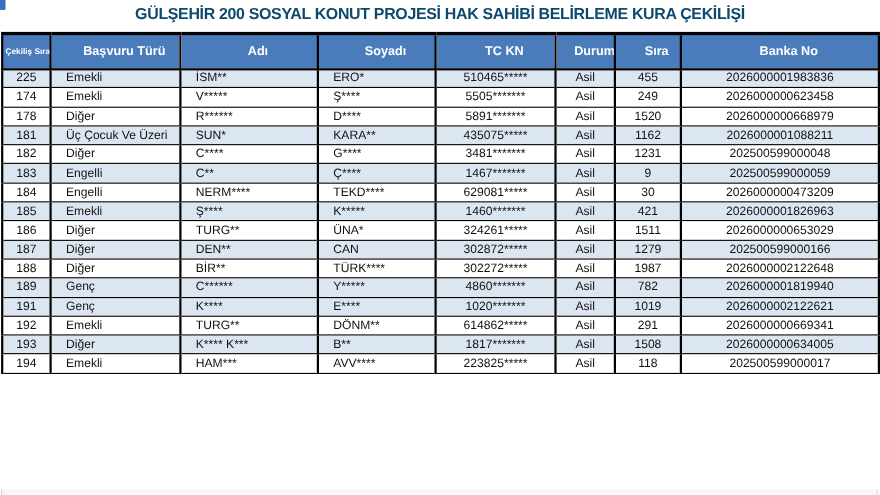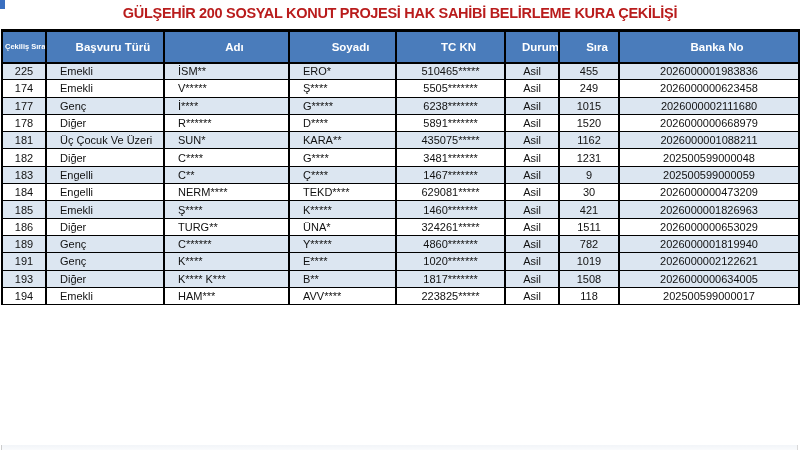--- a/index.html
+++ b/index.html
@@ -9,21 +9,21 @@
     --border-color:#000000;
     --header-text:#FFFFFF;
     --body-text:#111111;
     --corner-accent:#3A6FC0;
   }
   *{margin:0;padding:0;box-sizing:border-box;}
   html,body{width:800px;height:450px;overflow:hidden;background:#ffffff;
     font-family:"Liberation Sans","DejaVu Sans",sans-serif;color:var(--body-text);}
   .corner-accent{position:absolute;left:0;top:0;width:5px;height:9px;background:var(--corner-accent);}
   .page-title{position:absolute;left:0;top:5px;width:800px;text-align:center;
-    font-size:14.5px;font-weight:bold;letter-spacing:-0.3px;color:#b91c1c;white-space:nowrap;}
+    font-size:14.5px;font-weight:bold;letter-spacing:-0.3px;color:#0c4a6e;white-space:nowrap;}
   .table-wrap{position:absolute;left:1px;top:29px;width:798px;}
   table{border-collapse:collapse;table-layout:fixed;width:797px;}
   th,td{border:1px solid var(--border-color);border-left-width:2px;border-right-width:2px;
     overflow:hidden;white-space:nowrap;}
   thead th{background:var(--header-bg);color:var(--header-text);font-weight:bold;
     font-size:11.5px;height:32px;text-align:center;vertical-align:middle;
     border-top:3px solid var(--border-color);border-bottom:2px solid var(--border-color);padding-left:16px;}
   thead th.h-no{font-size:7.5px;line-height:1.2;padding:0 2px;}
   tbody td{height:17.3px;font-size:11px;vertical-align:middle;background:var(--row-bg);}
   tbody tr.shaded td{background:var(--stripe-bg);}
@@ -78,30 +78,20 @@
         <tr>
     <td class="c-no">174</td>
     <td class="c-tur">Emekli</td>
     <td class="c-adi">V*****</td>
     <td class="c-soyadi">Ş****</td>
     <td class="c-tckn">5505*******</td>
     <td class="c-durum">Asil</td>
     <td class="c-sira">249</td>
     <td class="c-banka">2026000000623458</td>
   </tr>
-        <tr class="shaded">
-    <td class="c-no">177</td>
-    <td class="c-tur">Genç</td>
-    <td class="c-adi">İ****</td>
-    <td class="c-soyadi">G*****</td>
-    <td class="c-tckn">6238*******</td>
-    <td class="c-durum">Asil</td>
-    <td class="c-sira">1015</td>
-    <td class="c-banka">2026000002111680</td>
-  </tr>
         <tr>
     <td class="c-no">178</td>
     <td class="c-tur">Diğer</td>
     <td class="c-adi">R******</td>
     <td class="c-soyadi">D****</td>
     <td class="c-tckn">5891*******</td>
     <td class="c-durum">Asil</td>
     <td class="c-sira">1520</td>
     <td class="c-banka">2026000000668979</td>
   </tr>
@@ -159,39 +149,69 @@
     <td class="c-no">186</td>
     <td class="c-tur">Diğer</td>
     <td class="c-adi">TURG**</td>
     <td class="c-soyadi">ÜNA*</td>
     <td class="c-tckn">324261*****</td>
     <td class="c-durum">Asil</td>
     <td class="c-sira">1511</td>
     <td class="c-banka">2026000000653029</td>
   </tr>
         <tr class="shaded">
+    <td class="c-no">187</td>
+    <td class="c-tur">Diğer</td>
+    <td class="c-adi">DEN**</td>
+    <td class="c-soyadi">CAN</td>
+    <td class="c-tckn">302872*****</td>
+    <td class="c-durum">Asil</td>
+    <td class="c-sira">1279</td>
+    <td class="c-banka">202500599000166</td>
+  </tr>
+        <tr>
+    <td class="c-no">188</td>
+    <td class="c-tur">Diğer</td>
+    <td class="c-adi">BİR**</td>
+    <td class="c-soyadi">TÜRK****</td>
+    <td class="c-tckn">302272*****</td>
+    <td class="c-durum">Asil</td>
+    <td class="c-sira">1987</td>
+    <td class="c-banka">2026000002122648</td>
+  </tr>
+        <tr class="shaded">
     <td class="c-no">189</td>
     <td class="c-tur">Genç</td>
     <td class="c-adi">C******</td>
     <td class="c-soyadi">Y*****</td>
     <td class="c-tckn">4860*******</td>
     <td class="c-durum">Asil</td>
     <td class="c-sira">782</td>
     <td class="c-banka">2026000001819940</td>
   </tr>
         <tr class="shaded">
     <td class="c-no">191</td>
     <td class="c-tur">Genç</td>
     <td class="c-adi">K****</td>
     <td class="c-soyadi">E****</td>
     <td class="c-tckn">1020*******</td>
     <td class="c-durum">Asil</td>
     <td class="c-sira">1019</td>
     <td class="c-banka">2026000002122621</td>
   </tr>
+        <tr>
+    <td class="c-no">192</td>
+    <td class="c-tur">Emekli</td>
+    <td class="c-adi">TURG**</td>
+    <td class="c-soyadi">DÖNM**</td>
+    <td class="c-tckn">614862*****</td>
+    <td class="c-durum">Asil</td>
+    <td class="c-sira">291</td>
+    <td class="c-banka">2026000000669341</td>
+  </tr>
         <tr class="shaded">
     <td class="c-no">193</td>
     <td class="c-tur">Diğer</td>
     <td class="c-adi">K**** K***</td>
     <td class="c-soyadi">B**</td>
     <td class="c-tckn">1817*******</td>
     <td class="c-durum">Asil</td>
     <td class="c-sira">1508</td>
     <td class="c-banka">2026000000634005</td>
   </tr>

